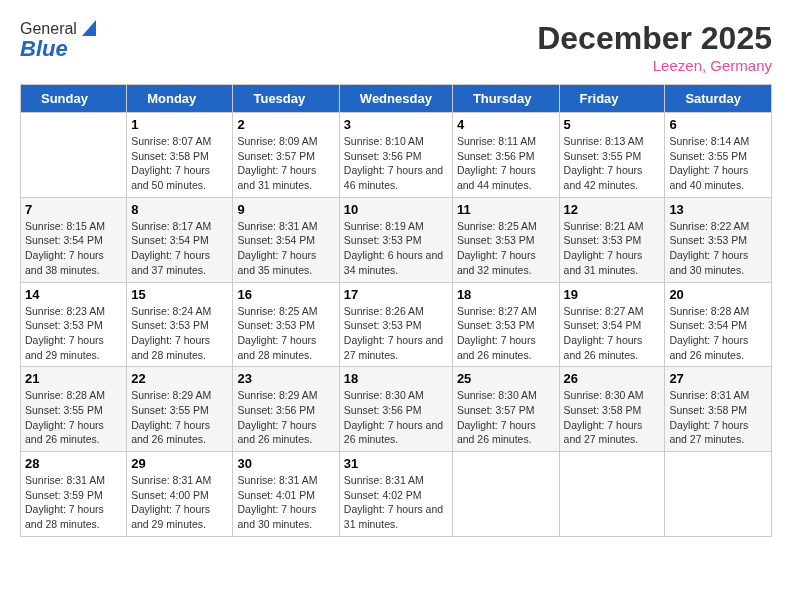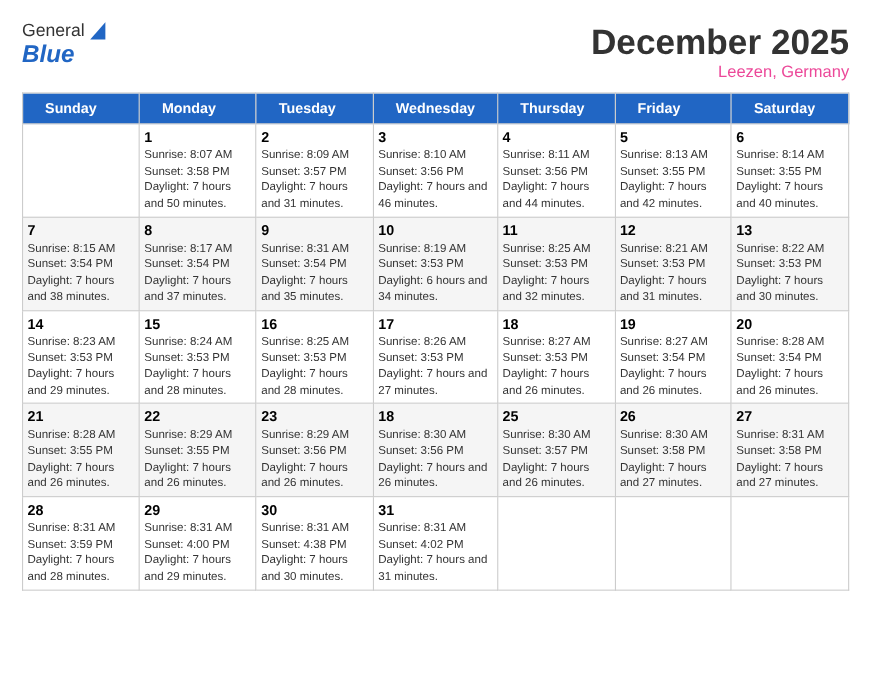--- a/index.html
+++ b/index.html
@@ -344,21 +344,21 @@
         <div class="cell-content">
           <span>Sunrise: 8:31 AM</span><br>
           <span>Sunset: 4:00 PM</span><br>
           <span>Daylight: 7 hours and 29 minutes.</span>
         </div>
       </td>
         <td>
         <span class="day-number">30</span>
         <div class="cell-content">
           <span>Sunrise: 8:31 AM</span><br>
-          <span>Sunset: 4:38 PM</span><br>
+          <span>Sunset: 4:01 PM</span><br>
           <span>Daylight: 7 hours and 30 minutes.</span>
         </div>
       </td>
         <td>
         <span class="day-number">31</span>
         <div class="cell-content">
           <span>Sunrise: 8:31 AM</span><br>
           <span>Sunset: 4:02 PM</span><br>
           <span>Daylight: 7 hours and 31 minutes.</span>
         </div>

